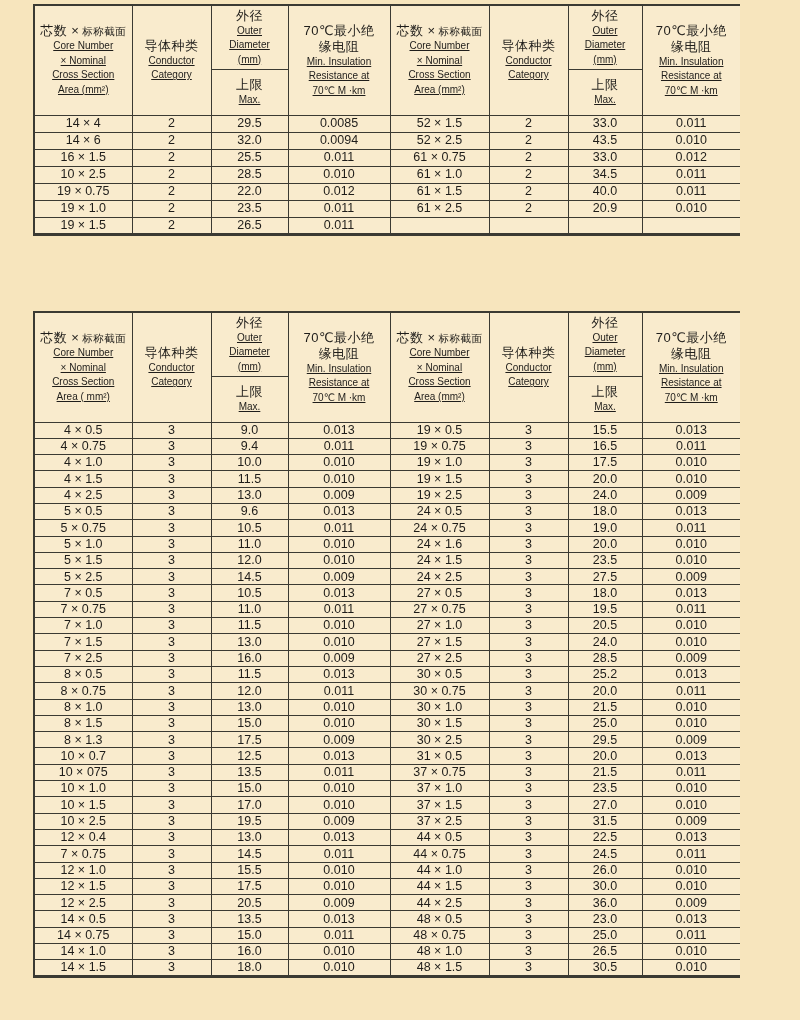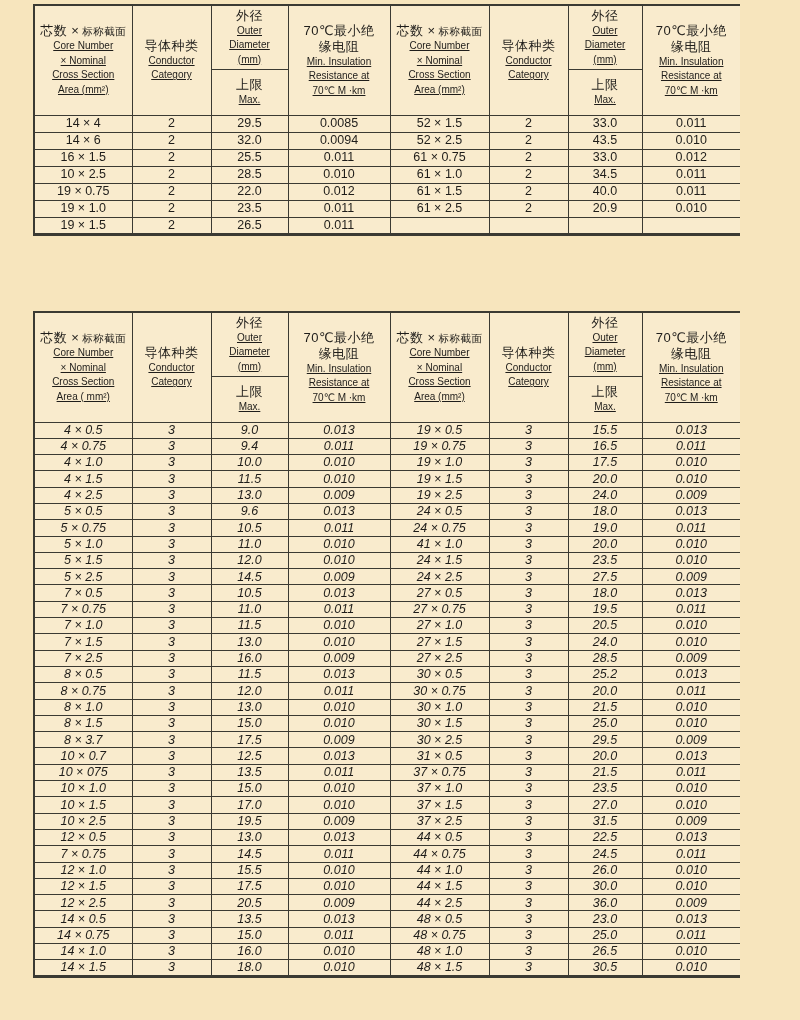--- a/index.html
+++ b/index.html
@@ -30,21 +30,21 @@
     border:1px solid var(--line);
     padding:0;margin:0;
     text-align:center;vertical-align:middle;
     font-weight:normal;
     overflow:hidden;
   }
   .tbl tr > *:last-child{border-right:none;}
   .hr1{height:64px;}
   .hr2{height:46px;}
   .t1 tbody tr{height:17px;padding-left:32px;}
-  .t2 tbody tr{height:16.3px;font-style:italic;}
+  .t2 tbody tr{height:16.3px;}
   .cn{font-size:13px;line-height:16px;letter-spacing:.5px;}
   .en{font-size:10px;line-height:14.5px;letter-spacing:0;text-decoration:underline;}
   .cnrow{display:flex;justify-content:center;align-items:center;gap:3px;}
   .stack{display:inline-flex;flex-direction:row;font-size:10.5px;line-height:11.5px;letter-spacing:.5px;}
   .dcell{font-size:12.5px;line-height:1;}
 </style>
 </head>
 <body>
 
 <table class="tbl t1">
@@ -363,21 +363,21 @@
         <td class="dcell">24 × 0.75</td>
         <td class="dcell">3</td>
         <td class="dcell">19.0</td>
         <td class="dcell">0.011</td>
       </tr>
       <tr class="drow">
         <td class="dcell">5 × 1.0</td>
         <td class="dcell">3</td>
         <td class="dcell">11.0</td>
         <td class="dcell">0.010</td>
-        <td class="dcell">41 × 1.0</td>
+        <td class="dcell">24 × 1.6</td>
         <td class="dcell">3</td>
         <td class="dcell">20.0</td>
         <td class="dcell">0.010</td>
       </tr>
       <tr class="drow">
         <td class="dcell">5 × 1.5</td>
         <td class="dcell">3</td>
         <td class="dcell">12.0</td>
         <td class="dcell">0.010</td>
         <td class="dcell">24 × 1.5</td>
@@ -479,21 +479,21 @@
         <td class="dcell">8 × 1.5</td>
         <td class="dcell">3</td>
         <td class="dcell">15.0</td>
         <td class="dcell">0.010</td>
         <td class="dcell">30 × 1.5</td>
         <td class="dcell">3</td>
         <td class="dcell">25.0</td>
         <td class="dcell">0.010</td>
       </tr>
       <tr class="drow">
-        <td class="dcell">8 × 3.7</td>
+        <td class="dcell">8 × 1.3</td>
         <td class="dcell">3</td>
         <td class="dcell">17.5</td>
         <td class="dcell">0.009</td>
         <td class="dcell">30 × 2.5</td>
         <td class="dcell">3</td>
         <td class="dcell">29.5</td>
         <td class="dcell">0.009</td>
       </tr>
       <tr class="drow">
         <td class="dcell">10 × 0.7</td>
@@ -539,21 +539,21 @@
         <td class="dcell">10 × 2.5</td>
         <td class="dcell">3</td>
         <td class="dcell">19.5</td>
         <td class="dcell">0.009</td>
         <td class="dcell">37 × 2.5</td>
         <td class="dcell">3</td>
         <td class="dcell">31.5</td>
         <td class="dcell">0.009</td>
       </tr>
       <tr class="drow">
-        <td class="dcell">12 × 0.5</td>
+        <td class="dcell">12 × 0.4</td>
         <td class="dcell">3</td>
         <td class="dcell">13.0</td>
         <td class="dcell">0.013</td>
         <td class="dcell">44 × 0.5</td>
         <td class="dcell">3</td>
         <td class="dcell">22.5</td>
         <td class="dcell">0.013</td>
       </tr>
       <tr class="drow">
         <td class="dcell">7 × 0.75</td>

